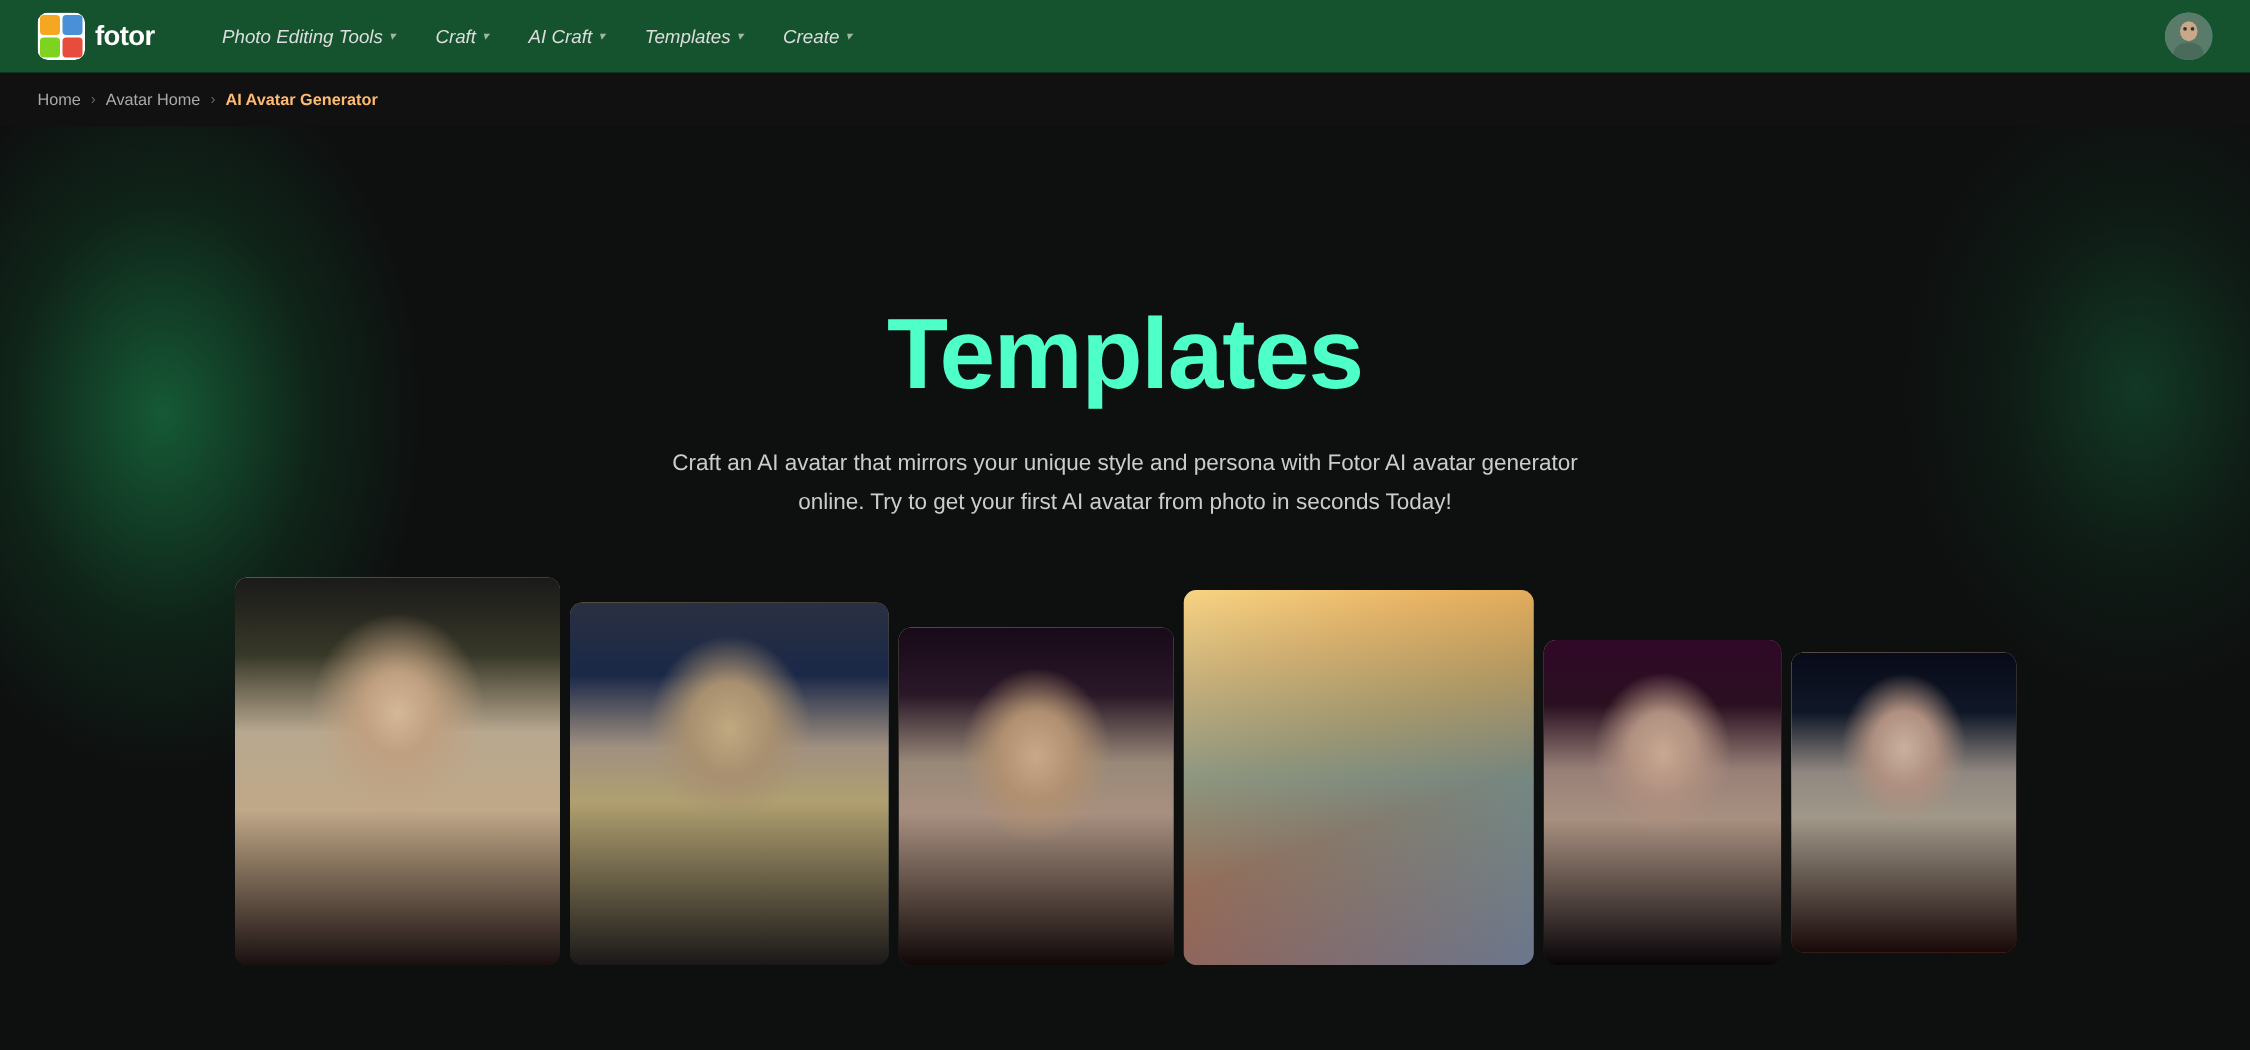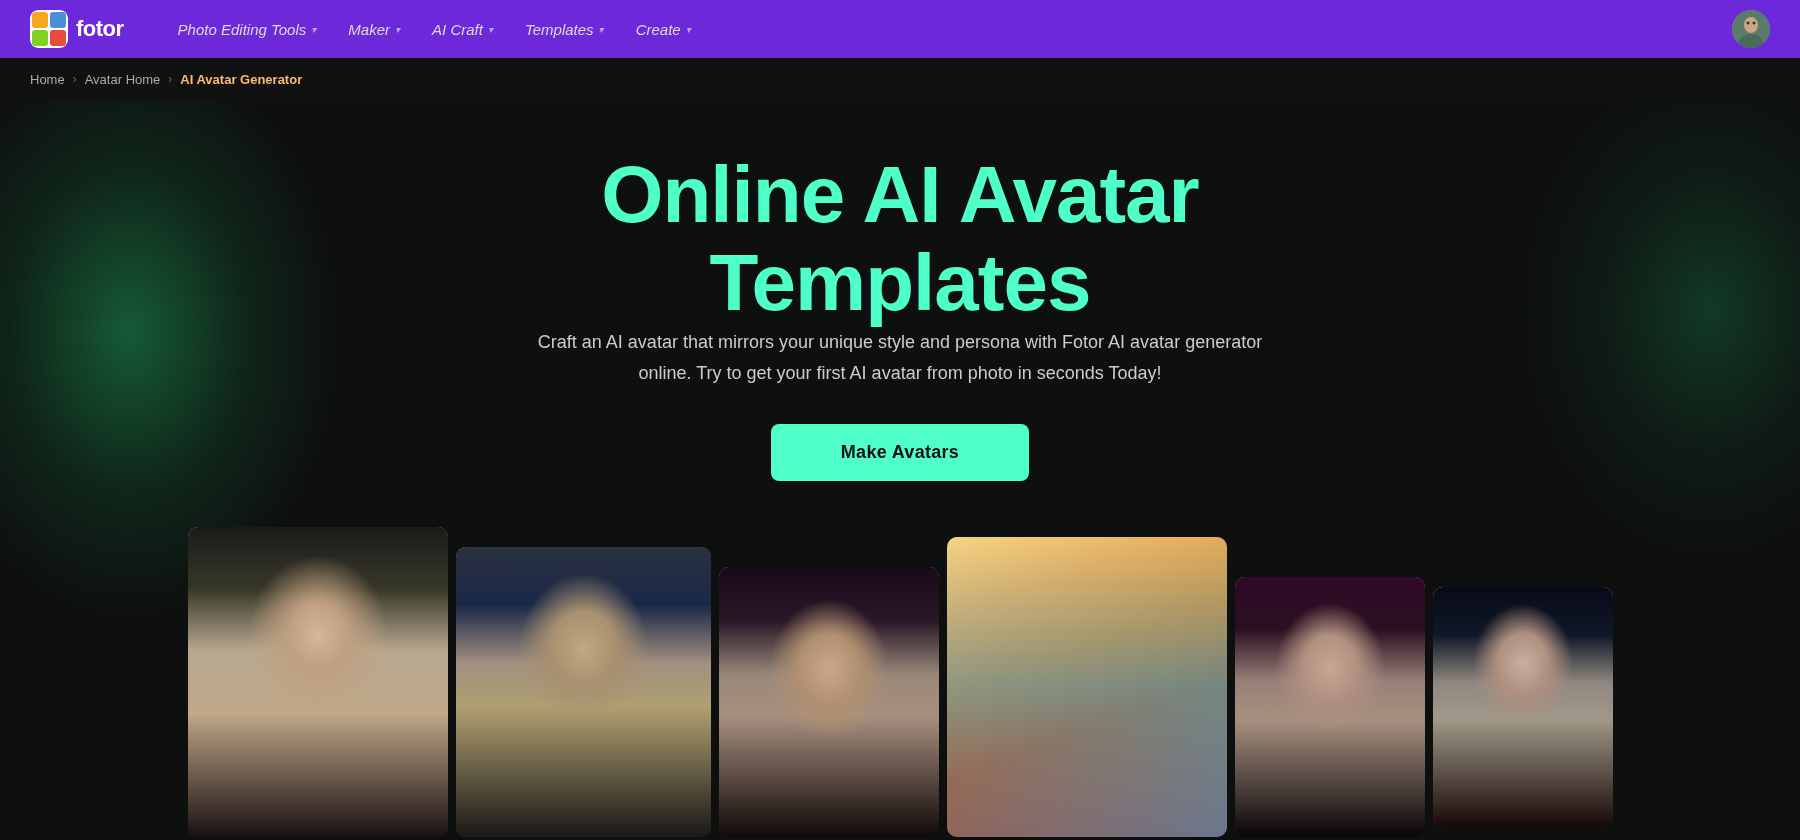--- a/index.html
+++ b/index.html
@@ -12,21 +12,21 @@
       background-color: #111;
       color: #fff;
     }
 
     
     nav {
       position: relative;
       z-index: 10;
       display: flex;
       align-items: center;
-      background-color: #6d28d9;
+      background-color: #14532d;
       height: 58px;
       padding: 0 30px;
       gap: 10px;
       text-align: right;
     }
 
     .logo-area {
       display: flex;
       align-items: center;
       gap: 8px;
@@ -168,20 +168,21 @@
       font-size: 80px;
       font-weight: 800;
       color: #4fffc8;
       text-align: center;
       line-height: 1.1;
       letter-spacing: -1px;
       max-width: 900px;
     }
 
     .hero-subtitle {
+      margin-top: 28px;
       font-size: 18px;
       color: #ccc;
       text-align: center;
       line-height: 1.7;
       max-width: 780px;
       font-weight: 400;
     }
 
     .cta-button {
       margin-top: 36px;
@@ -348,21 +349,21 @@
     </div>
     <span class="logo-text">fotor</span>
   </div>
 
   <div class="nav-items">
     <div class="nav-item">
       <span>Photo Editing Tools</span>
       <span class="nav-chevron">▾</span>
     </div>
     <div class="nav-item">
-      <span>Maker</span>
+      <span>Craft</span>
       <span class="nav-chevron">▾</span>
     </div>
     <div class="nav-item">
       <span>AI Craft</span>
       <span class="nav-chevron">▾</span>
     </div>
     <div class="nav-item">
       <span>Templates</span>
       <span class="nav-chevron">▾</span>
     </div>
@@ -393,25 +394,24 @@
   <span class="breadcrumb-sep">›</span>
   <span class="breadcrumb-current">AI Avatar Generator</span>
 </div>
 
 <section class="hero">
   <div class="glow-left"></div>
   <div class="glow-right"></div>
 
   <div class="hero-content">
     <h1 class="hero-title">
-      <span>Online AI Avatar</span><br>
+      <br>
       <span>Templates</span>
     </h1>
     <p class="hero-subtitle">Craft an AI avatar that mirrors your unique style and persona with Fotor AI avatar generator online. Try to get your first AI avatar from photo in seconds Today!</p>
-    <button class="cta-button">Make Avatars</button>
   </div>
 
   <div class="gallery">
 
     <div class="gallery-img gallery-img-1">
       <div class="portrait-1 face-overlay"></div>
     </div>
 
     <div class="gallery-img gallery-img-2">
       <div class="portrait-2 face-overlay"></div>

